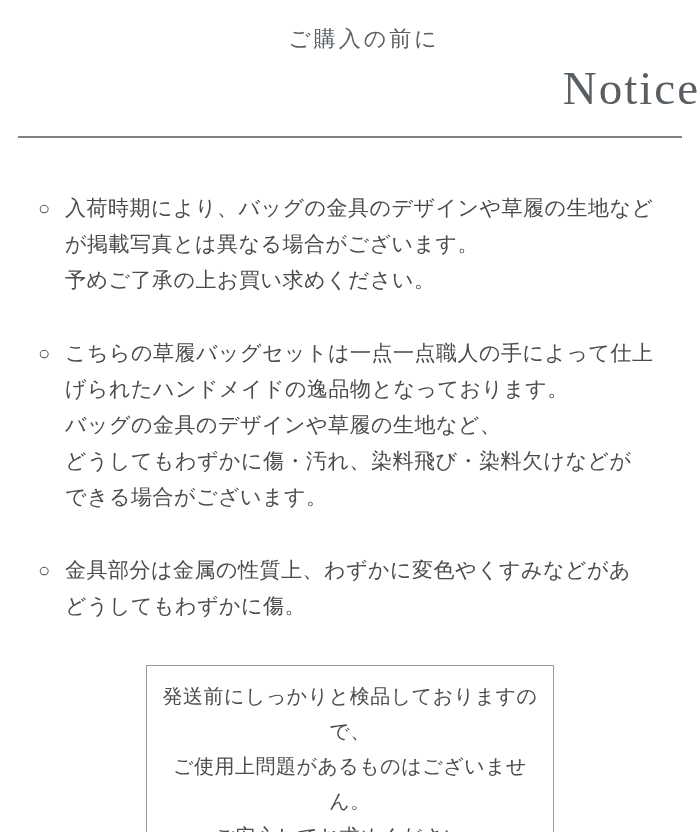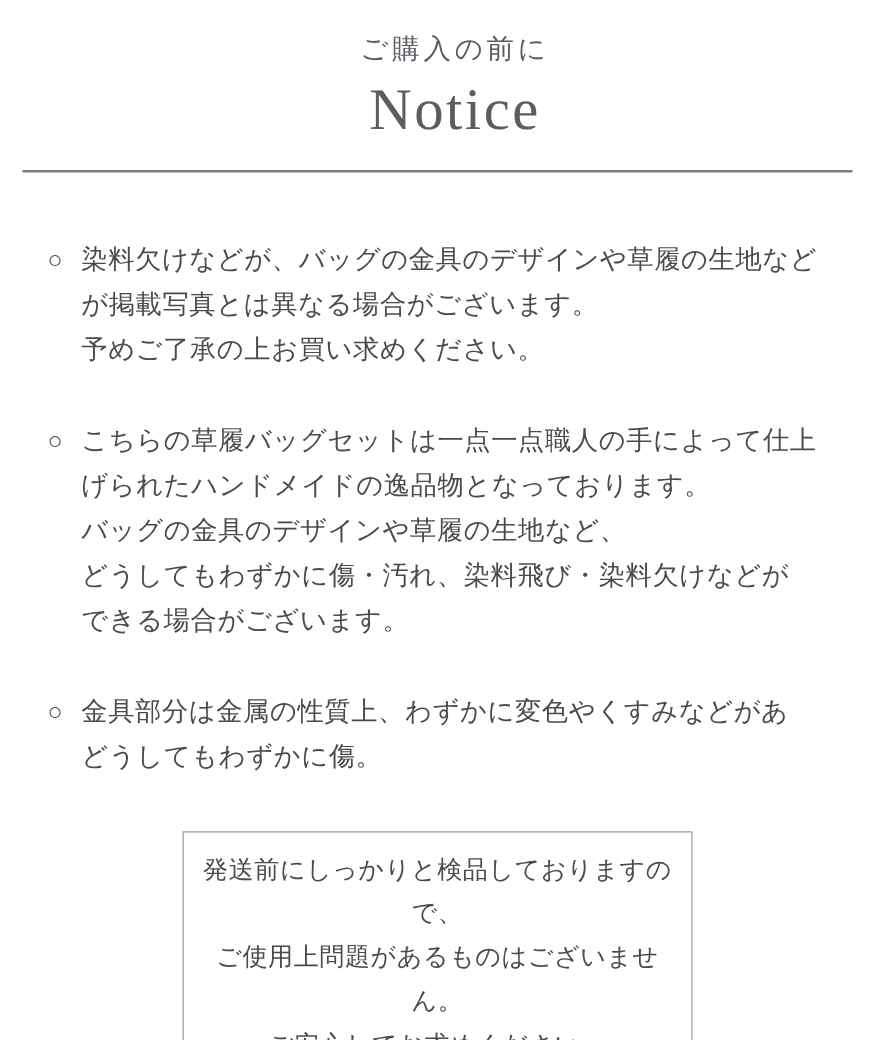--- a/index.html
+++ b/index.html
@@ -31,20 +31,21 @@
     font-weight:500;
   }
   .title{
     font-family:"Liberation Serif","DejaVu Serif",serif;
     font-size:47px;
     line-height:52px;
     margin-top:8px;
     letter-spacing:2px;
     color:var(--title);
     font-weight:400;
+    text-align:right;
   }
   .divider{
     border:none;
     border-top:2px solid var(--divider);
     margin:22px 18px 0 18px;
   }
   .notes{
     margin-top:52px;
     padding-left:38px;
     padding-right:26px;
@@ -89,21 +90,21 @@
 <div class="header">
   <div class="subtitle">ご購入の前に</div>
   <div class="title">Notice</div>
 </div>
 
 <hr class="divider">
 
 <div class="notes">
   <div class="note">
     <span class="note-marker">○</span>
-    <span class="note-text">染料欠けなどが、バッグの金具のデザインや草履の生地など
+    <span class="note-text">入荷時期により、バッグの金具のデザインや草履の生地など
 が掲載写真とは異なる場合がございます。
 予めご了承の上お買い求めください。</span>
   </div>
   <div class="note">
     <span class="note-marker">○</span>
     <span class="note-text">こちらの草履バッグセットは一点一点職人の手によって仕上
 げられたハンドメイドの逸品物となっております。
 バッグの金具のデザインや草履の生地など、
 どうしてもわずかに傷・汚れ、染料飛び・染料欠けなどが
 できる場合がございます。</span>

